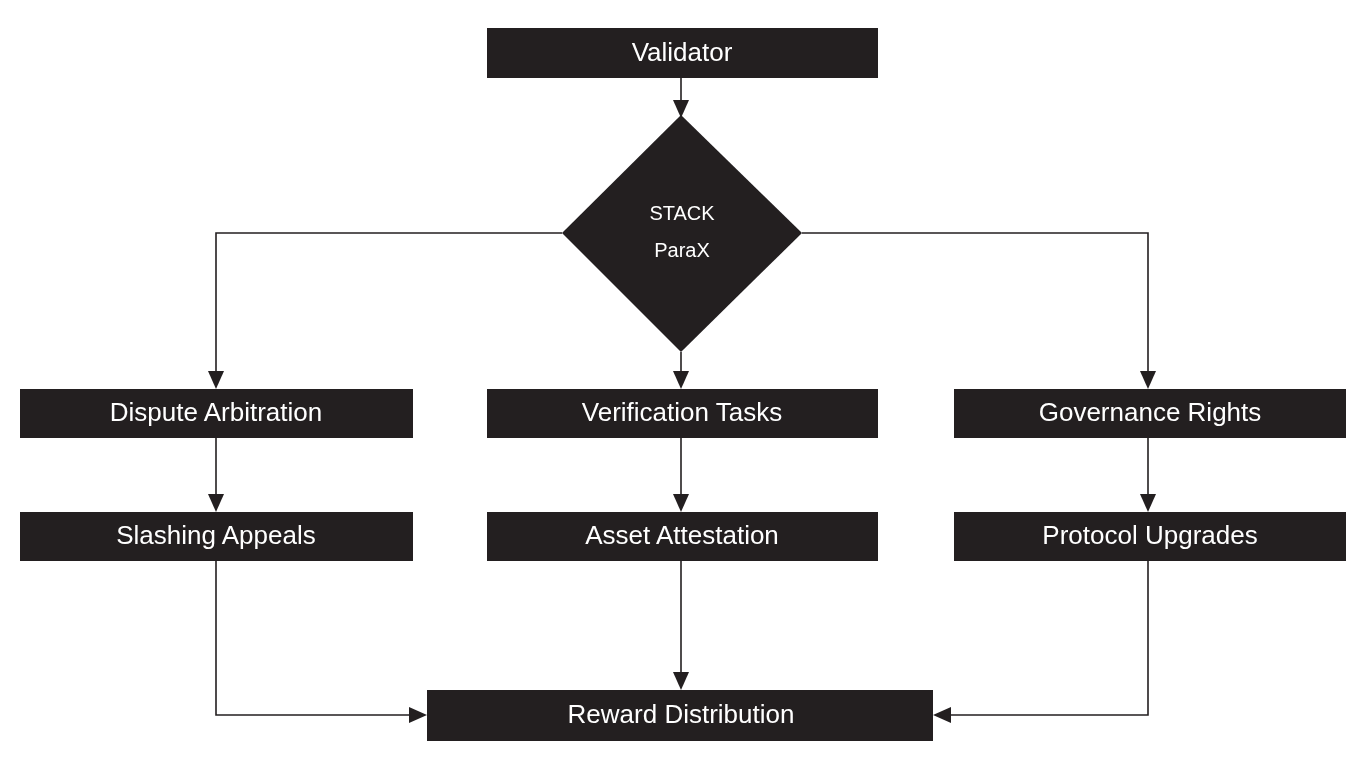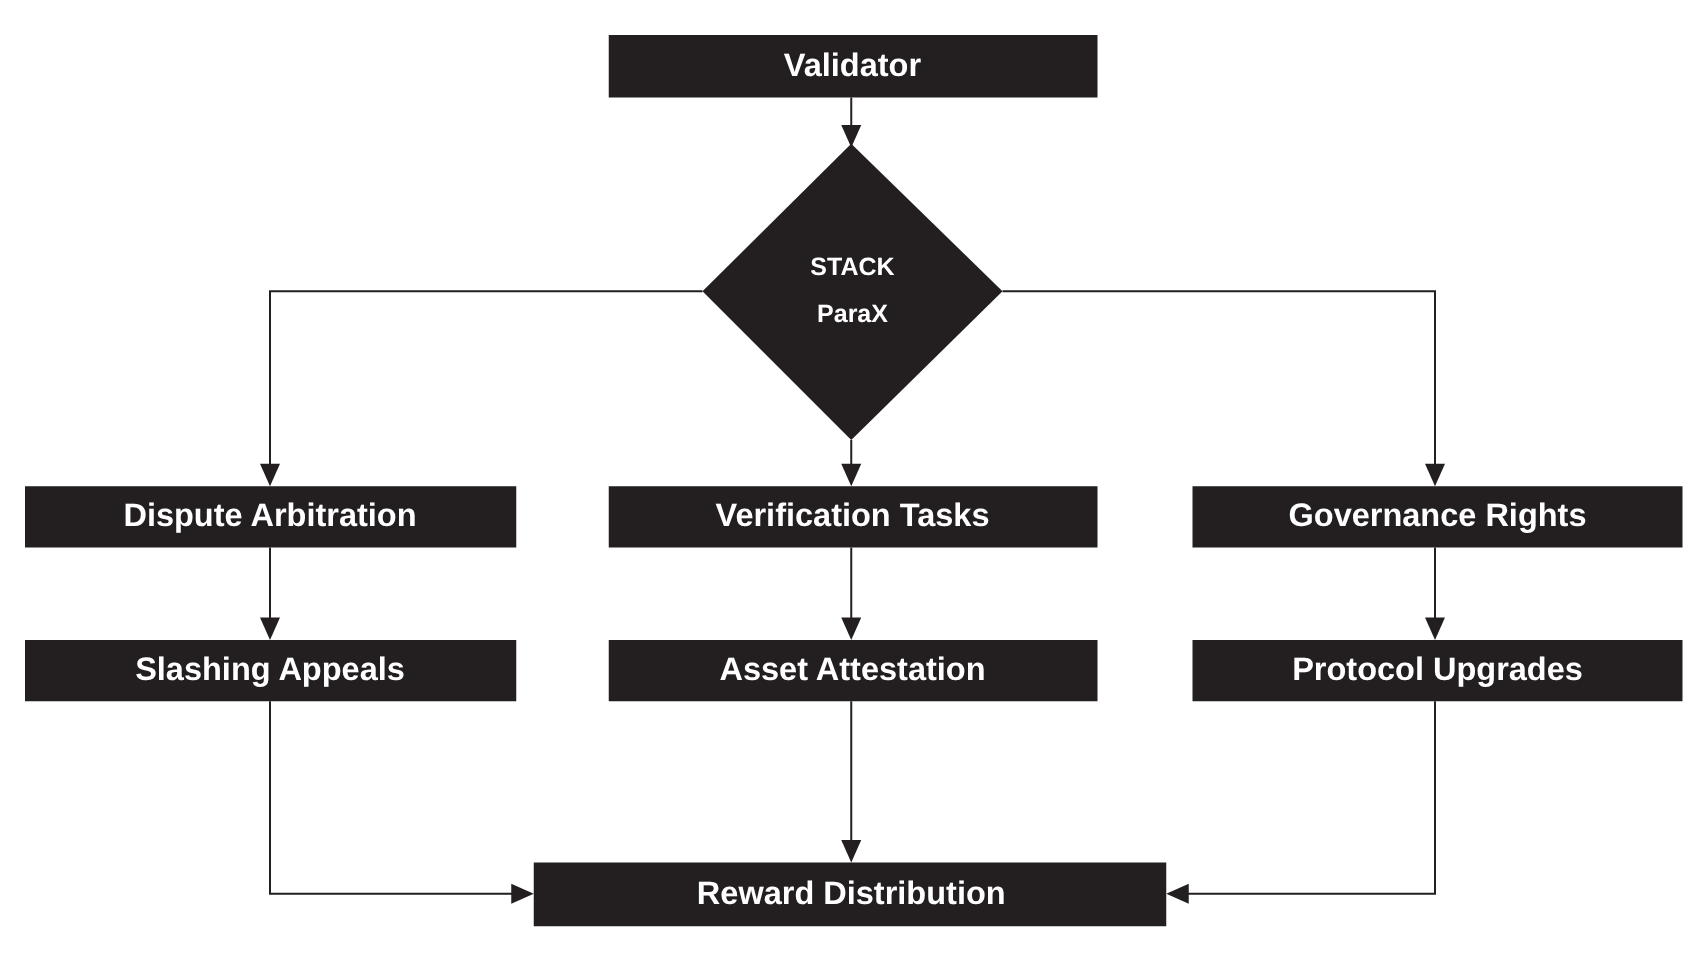--- a/index.html
+++ b/index.html
@@ -11,21 +11,20 @@
     width: 1366px;
     height: 768px;
     overflow: hidden;
     font-family: "Liberation Sans", sans-serif;
   }
   #flow-root {
     position: relative;
     width: 1366px;
     height: 768px;
     background: #ffffff;
-    font-weight: bold;
   }
   svg.flow-canvas {
     position: absolute;
     top: 0;
     left: 0;
     width: 1366px;
     height: 768px;
     display: block;
   }
   .node-shape {

